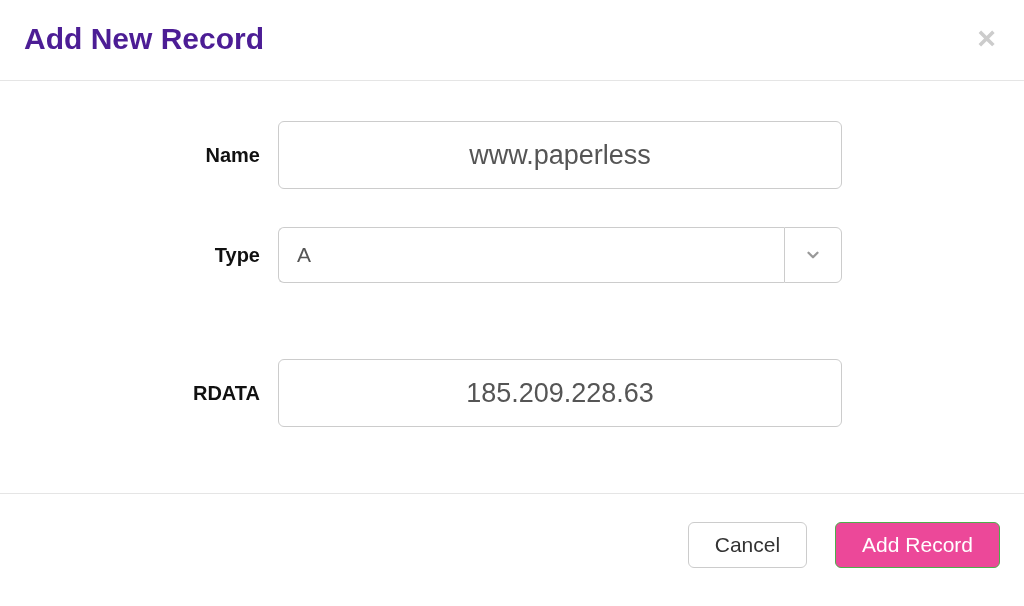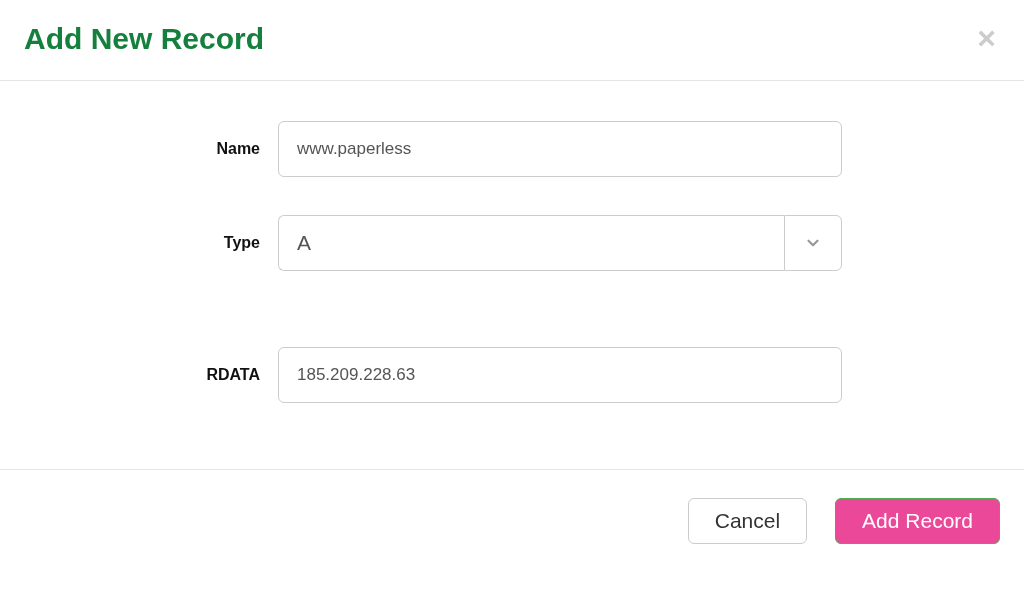--- a/index.html
+++ b/index.html
@@ -17,21 +17,21 @@
     .modal-header {
       padding: 22px 24px 24px 24px;
       border-bottom: 1px solid #e5e5e5;
       display: flex;
       justify-content: space-between;
       align-items: flex-start;
     }
     .modal-title {
       font-size: 30px;
       font-weight: 700;
-      color: #15803d;
+      color: #4c1d95;
     }
     .close-btn {
       font-size: 32px;
       font-weight: 700;
       color: #ccc;
       cursor: pointer;
       line-height: 1;
       padding: 0 4px;
       user-select: none;
     }
@@ -43,35 +43,36 @@
       align-items: center;
       margin-bottom: 38px;
       padding: 0 20px;
     }
     .form-row:last-child {
       margin-bottom: 16px;
     }
     .form-label {
       width: 258px;
       text-align: right;
-      font-size: 16px;
+      font-size: 20px;
       font-weight: 700;
       color: #111;
       padding-right: 18px;
     }
     .form-control {
       width: 564px;
-      height: 56px;
+      height: 68px;
       padding: 0 18px;
-      font-size: 17px;
+      font-size: 27px;
       color: #555;
       border: 1px solid #ccc;
       border-radius: 6px;
       outline: none;
       font-family: inherit;
+      text-align: center;
     }
     .select-wrapper {
       position: relative;
       width: 564px;
       height: 56px;
       display: flex;
     }
     .select-input {
       flex: 1;
       height: 56px;

